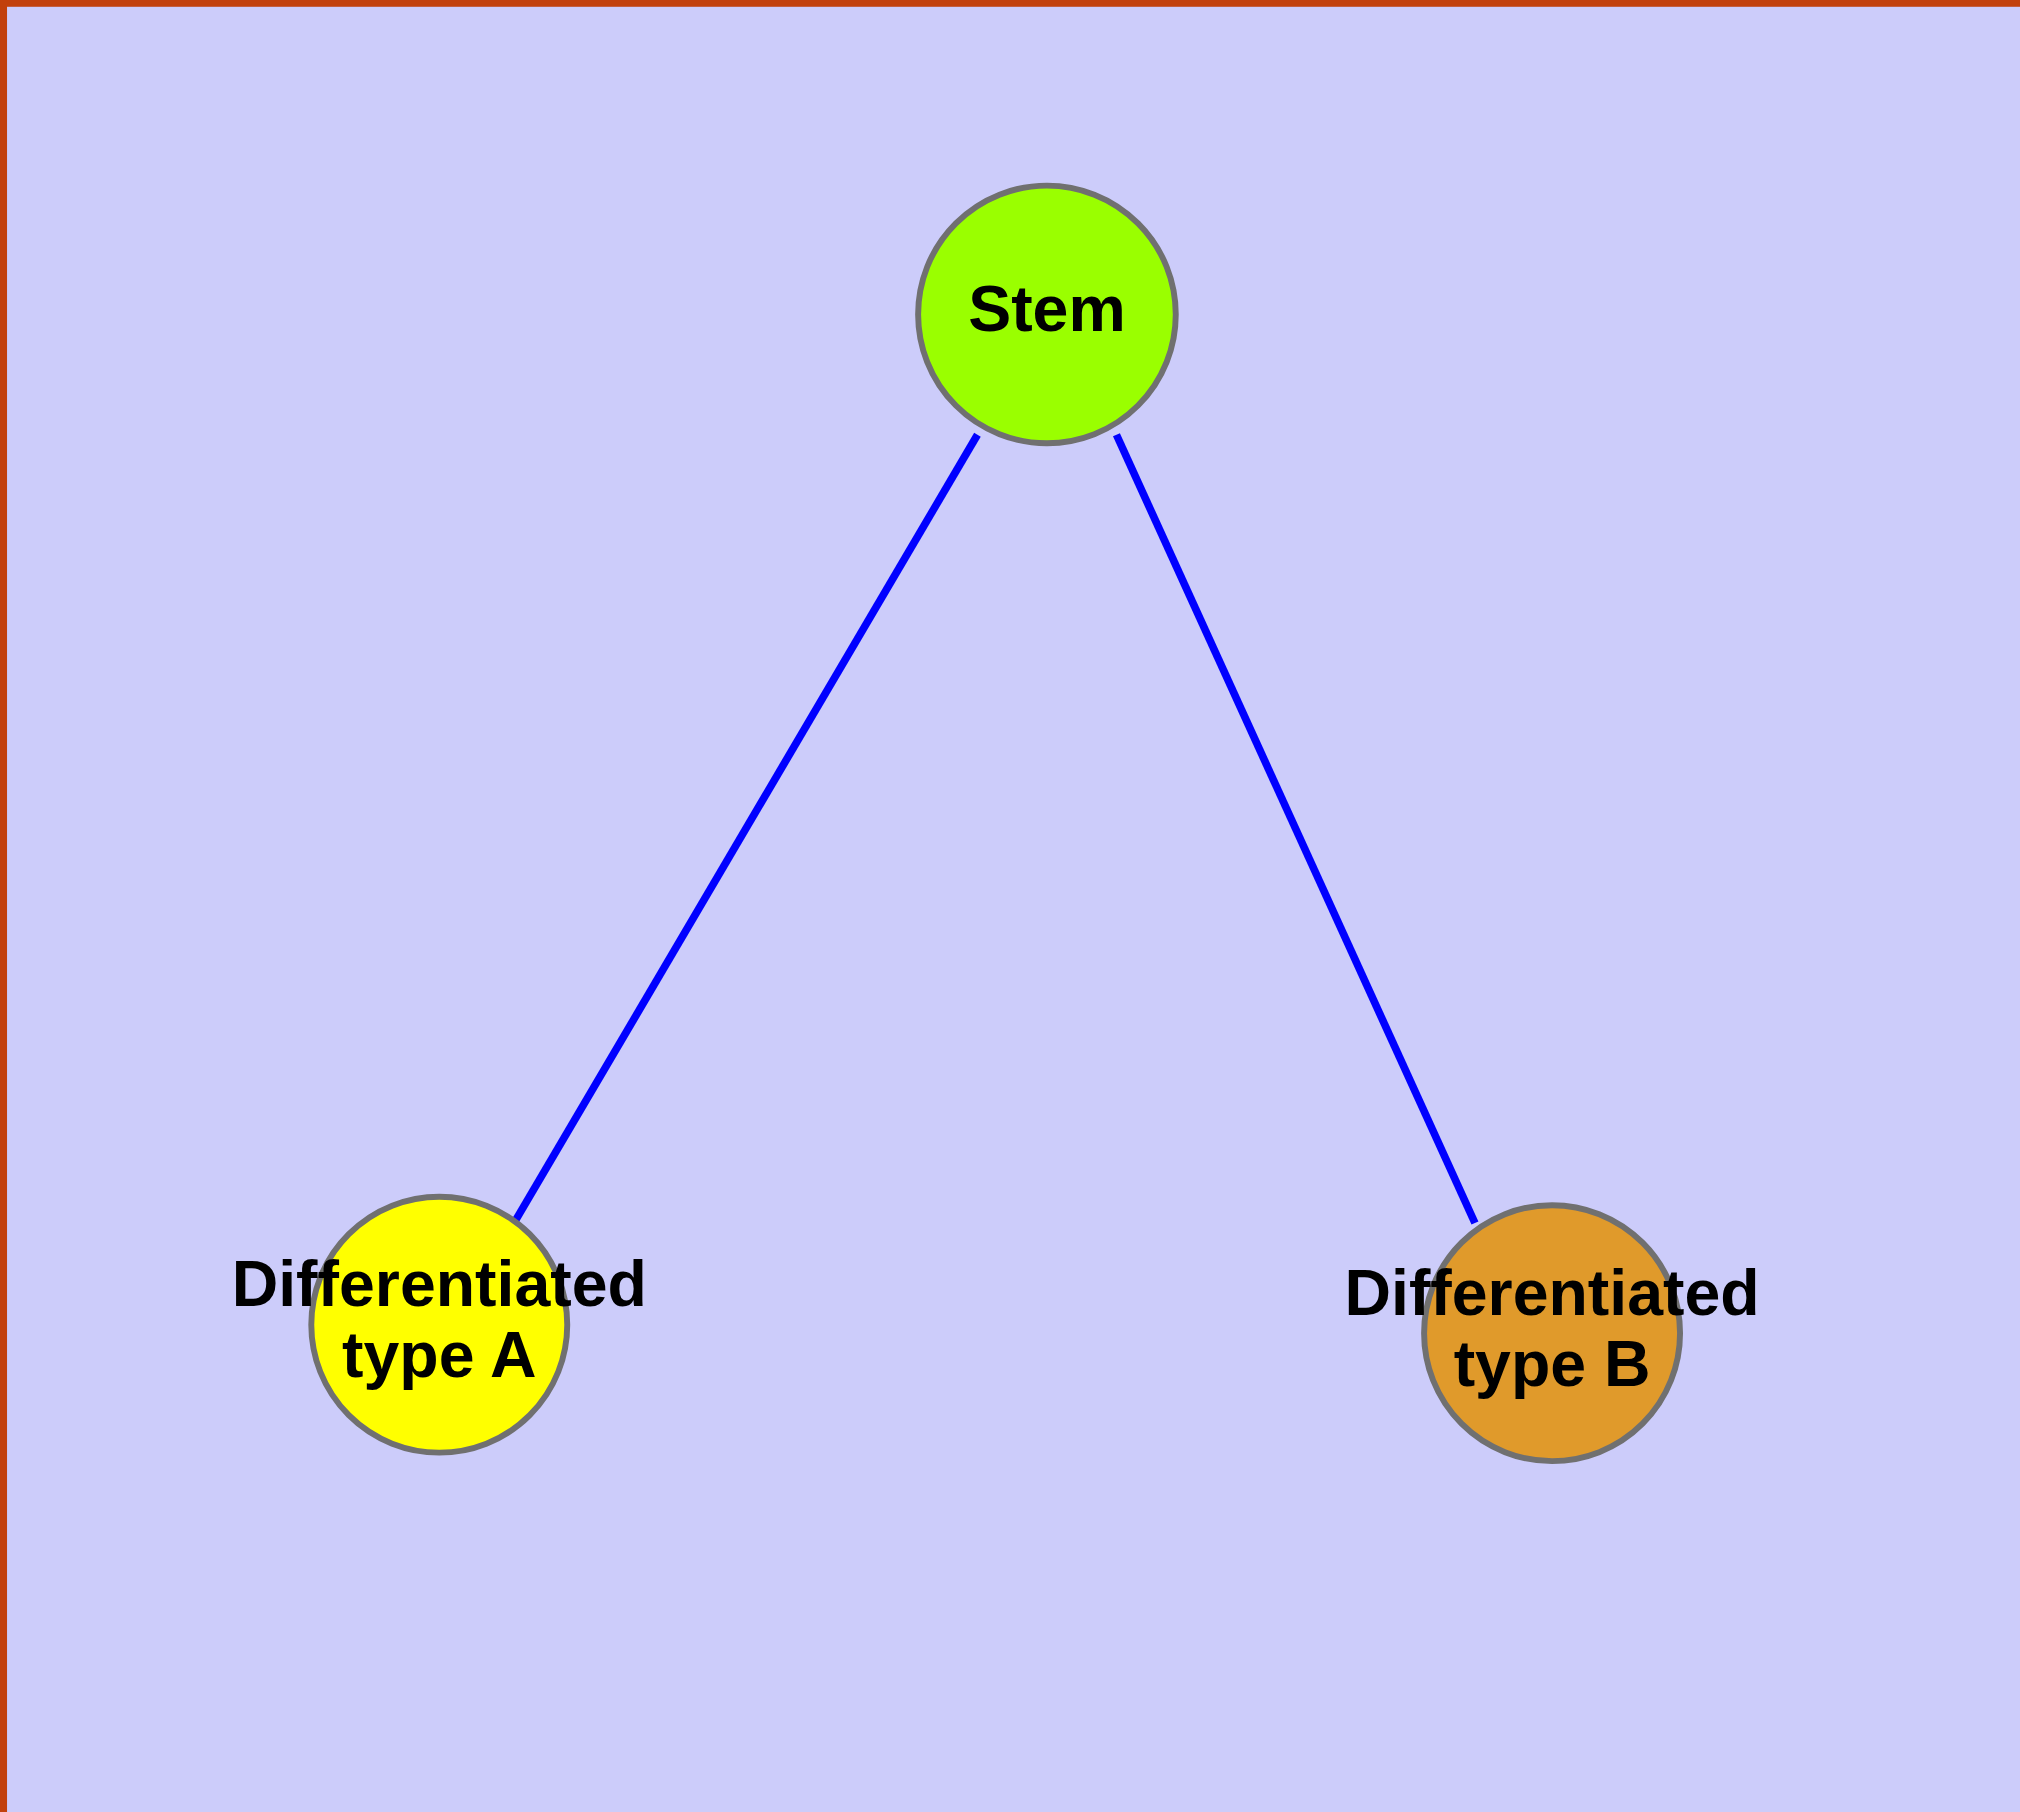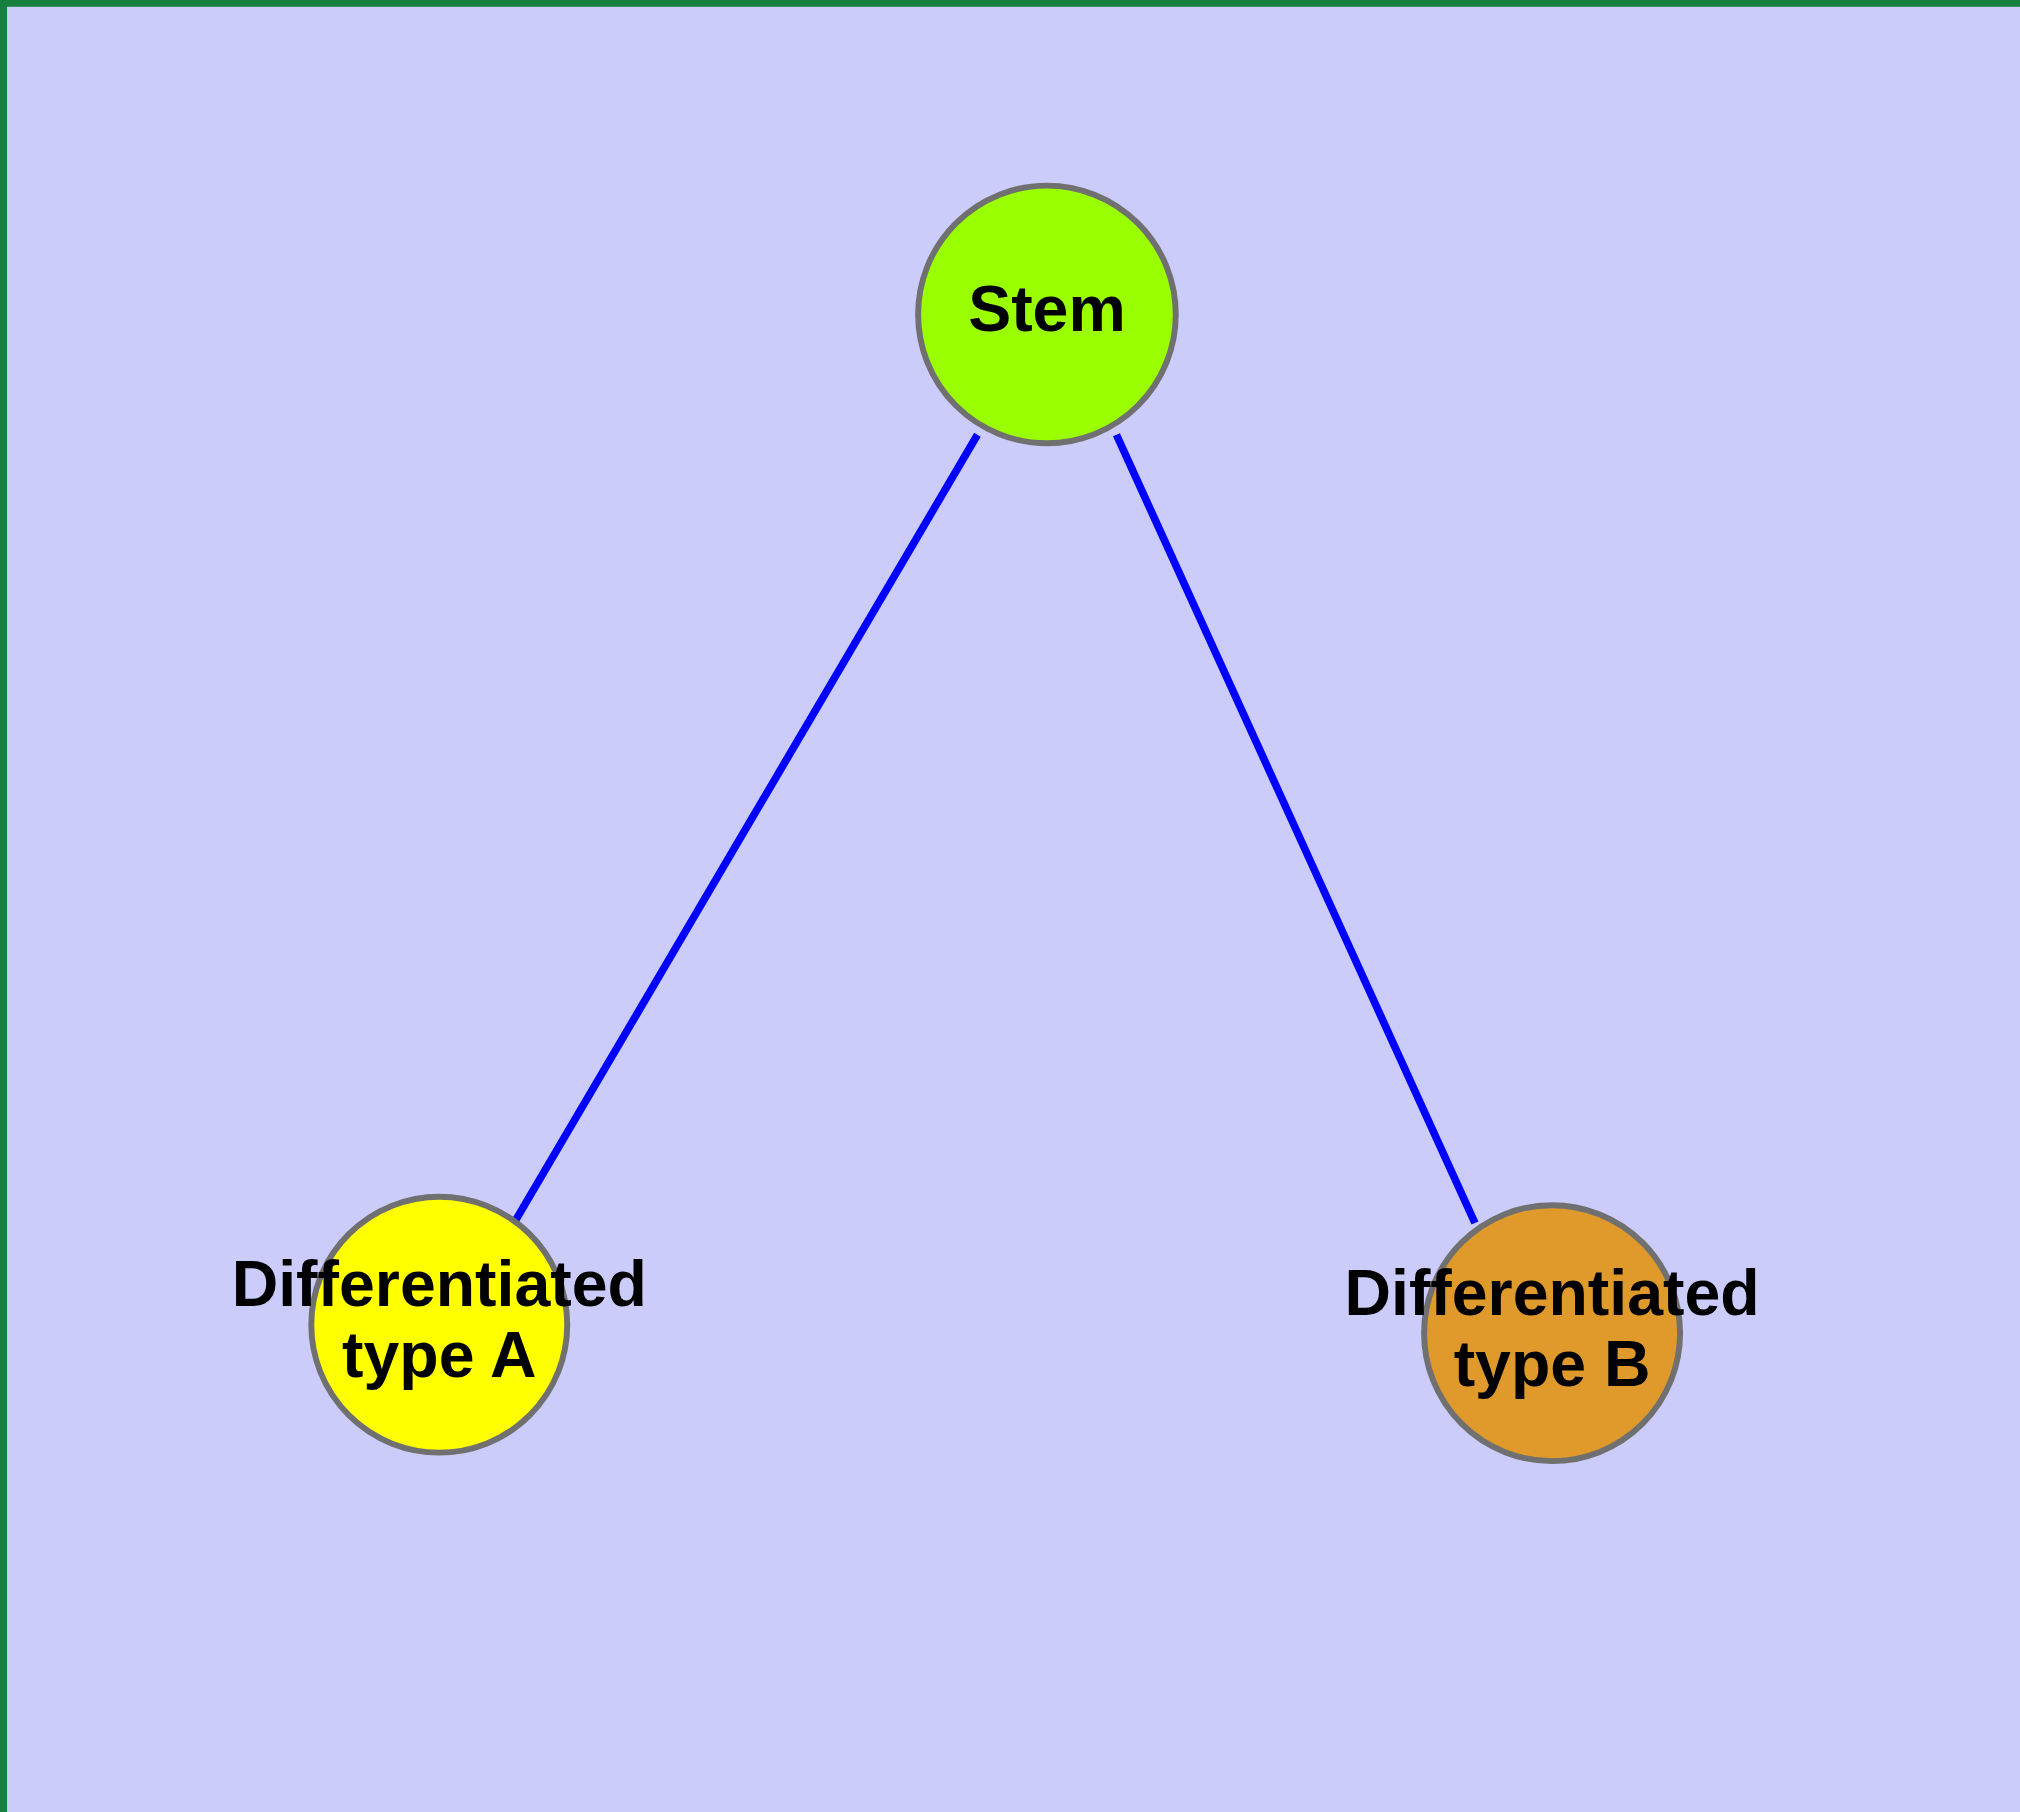--- a/index.html
+++ b/index.html
@@ -33,21 +33,21 @@
     font-weight: bold;
     fill: #000000;
     text-anchor: middle;
     dominant-baseline: middle;
     paint-order: normal;
   }
 </style>
 </head>
 <body>
 
-<div id="graph-canvas" style="background: #15803d;">
+<div id="graph-canvas" style="background: #c2410c;">
 
   <svg id="graph-svg" viewBox="0 0 2384 2138" xmlns="http://www.w3.org/2000/svg">
 
     <rect id="bg-panel" x="8" y="8" width="2376" height="2130" fill="#ccccfa"></rect>
 
     <g id="edges-layer">
       <line id="edge-0" stroke-linecap="butt" x1="1153" y1="513" x2="608" y2="1440" stroke="#0000ff" stroke-width="9"></line>
       <line id="edge-1" stroke-linecap="butt" x1="1317" y1="513" x2="1740" y2="1443" stroke="#0000ff" stroke-width="9"></line>
     </g>
 

